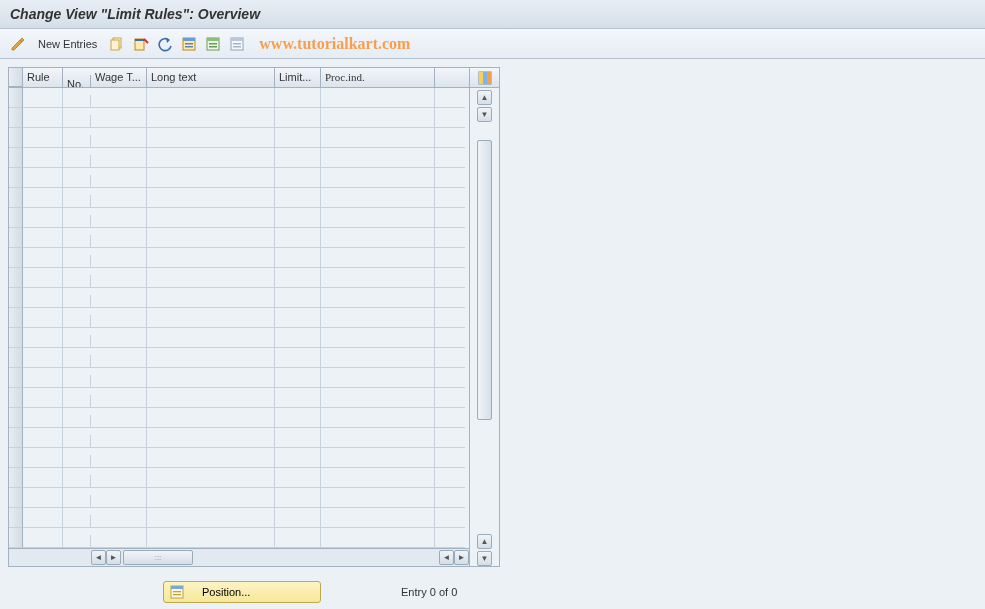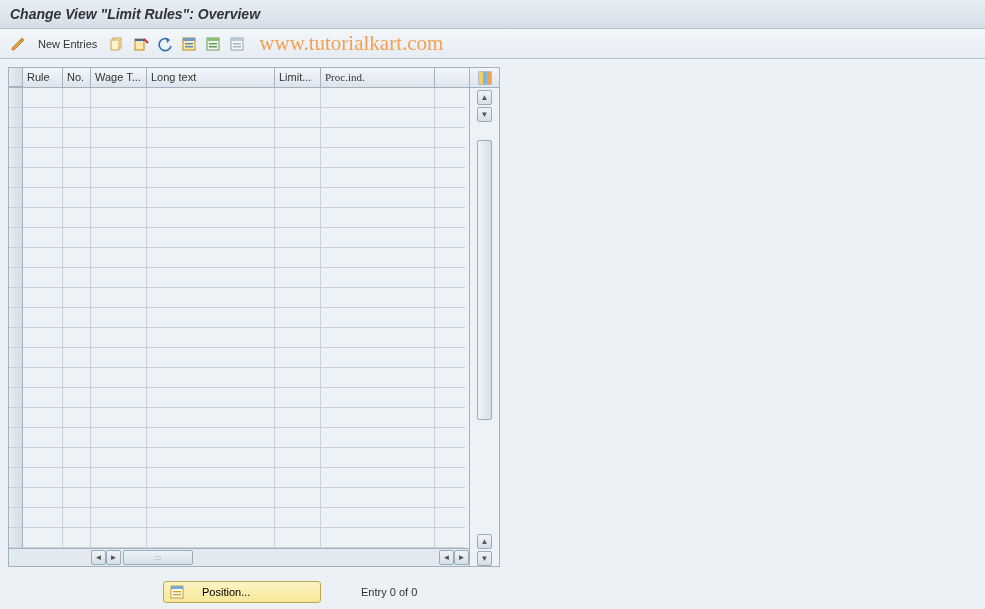--- a/index.html
+++ b/index.html
@@ -39,23 +39,24 @@
       justify-content: center;
       cursor: pointer;
     }
     .toolbar-text-btn {
       padding: 2px 6px;
       cursor: pointer;
       color: #333;
     }
     .watermark {
       color: #f5a050;
-      font-size: 21px;
+      font-size: 16px;
       font-family: Georgia, serif;
       margin-left: 8px;
+      font-weight: bold;
     }
     .content-area {
       background: #ecf1f6;
       padding: 8px;
       height: calc(100% - 58px);
     }
     .table-wrapper {
       display: flex;
       width: 492px;
       border: 1px solid #a3b1c0;
@@ -97,21 +98,21 @@
     }
     .header-cell {
       border-right: 1px solid #a3b1c0;
       padding: 3px 4px;
       background: transparent;
       color: #333;
       overflow: hidden;
       white-space: nowrap;
     }
     .col-rule { width: 40px; flex-shrink: 0; }
-    .col-no { width: 28px; flex-shrink: 0; }
+    .col-no { width: 28px; flex-shrink: 0; margin-top: 7px; }
     .col-wage { width: 56px; flex-shrink: 0; }
     .col-long { width: 128px; flex-shrink: 0; }
     .col-perce { width: 46px; flex-shrink: 0; }
     .col-proc { width: 114px; flex-shrink: 0; font-family: Liberation Serif, serif; }
     .col-last { width: 30px; flex-shrink: 0; border-right: none; }
     .hscroll-row {
       display: flex;
       height: 18px;
       background: #e3e9f0;
       align-items: center;
@@ -195,21 +196,21 @@
       height: 22px;
       background: linear-gradient(to bottom, #fdf4c5, #f6e797);
       border: 1px solid #c0a850;
       border-radius: 3px;
       display: flex;
       align-items: center;
       cursor: pointer;
       padding: 0 6px;
       gap: 18px;
     }
-    .entry-text { color: #333; }
+    .entry-text { color: #333; margin-left: 40px; }
     svg { display: block; }
   </style>
 </head>
 <body>
 
 <div class="title-bar">
   <span class="title-text">Change View "Limit Rules": Overview</span>
 </div>
 
 <div class="toolbar">

